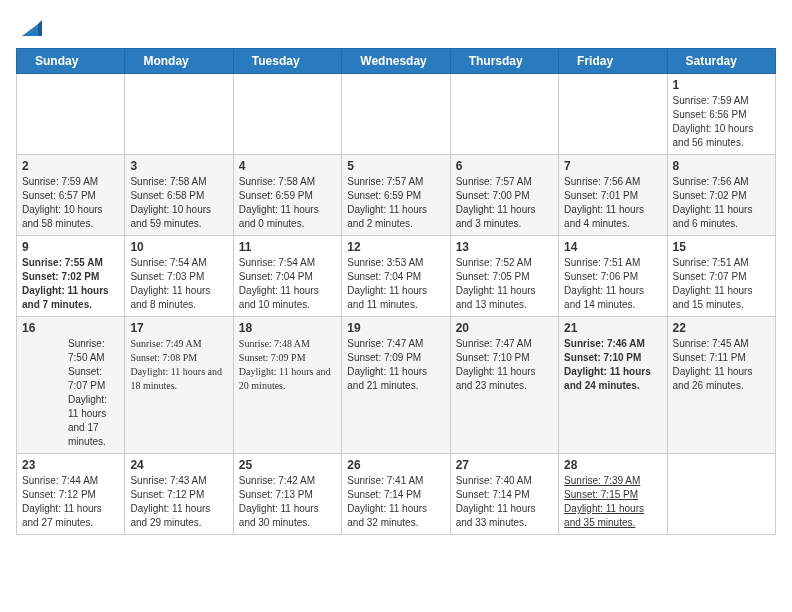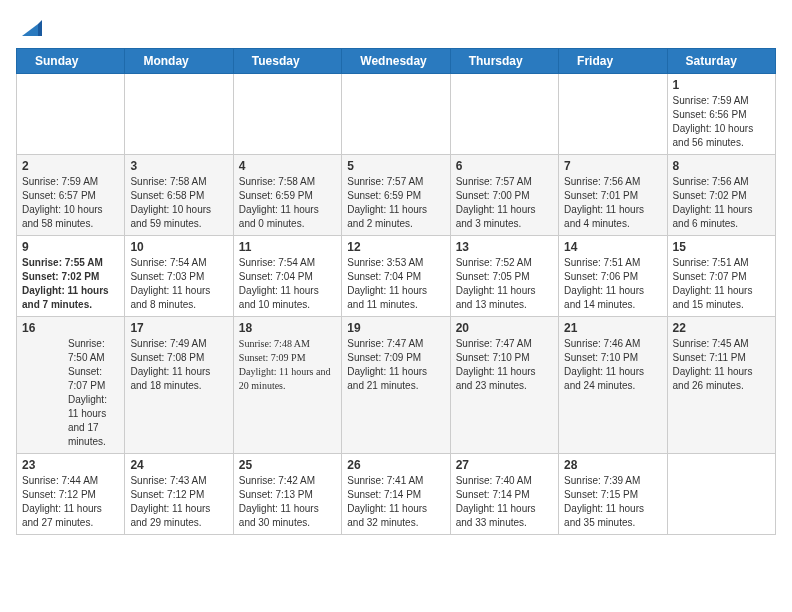--- a/index.html
+++ b/index.html
@@ -226,21 +226,21 @@
       </tr>
       <tr>
         <td>
           <span class="day-number">16</span>
           <div class="day-info" style="white-space: pre-line; margin-left: 46px;">Sunrise: 7:50 AM
 Sunset: 7:07 PM
 Daylight: 11 hours and 17 minutes.</div>
         </td>
         <td>
           <span class="day-number">17</span>
-          <div class="day-info" style="white-space: pre-line;">Sunrise: 7:49 AM
+          <div class="day-info" style="white-space: pre-line; font-family: Liberation Serif, serif;">Sunrise: 7:49 AM
 Sunset: 7:08 PM
 Daylight: 11 hours and 18 minutes.</div>
         </td>
         <td>
           <span class="day-number">18</span>
           <div class="day-info" style="white-space: pre-line; font-family: Liberation Serif, serif;">Sunrise: 7:48 AM
 Sunset: 7:09 PM
 Daylight: 11 hours and 20 minutes.</div>
         </td>
         <td>
@@ -250,21 +250,21 @@
 Daylight: 11 hours and 21 minutes.</div>
         </td>
         <td>
           <span class="day-number">20</span>
           <div class="day-info" style="white-space: pre-line;">Sunrise: 7:47 AM
 Sunset: 7:10 PM
 Daylight: 11 hours and 23 minutes.</div>
         </td>
         <td>
           <span class="day-number">21</span>
-          <div class="day-info" style="white-space: pre-line;">Sunrise: 7:46 AM
+          <div class="day-info" style="white-space: pre-line; font-weight: bold;">Sunrise: 7:46 AM
 Sunset: 7:10 PM
 Daylight: 11 hours and 24 minutes.</div>
         </td>
         <td>
           <span class="day-number">22</span>
           <div class="day-info" style="white-space: pre-line;">Sunrise: 7:45 AM
 Sunset: 7:11 PM
 Daylight: 11 hours and 26 minutes.</div>
         </td>
       </tr>
@@ -294,20 +294,20 @@
 Daylight: 11 hours and 32 minutes.</div>
         </td>
         <td>
           <span class="day-number">27</span>
           <div class="day-info" style="white-space: pre-line;">Sunrise: 7:40 AM
 Sunset: 7:14 PM
 Daylight: 11 hours and 33 minutes.</div>
         </td>
         <td>
           <span class="day-number">28</span>
-          <div class="day-info" style="white-space: pre-line;">Sunrise: 7:39 AM
+          <div class="day-info" style="white-space: pre-line; text-decoration: underline;">Sunrise: 7:39 AM
 Sunset: 7:15 PM
 Daylight: 11 hours and 35 minutes.</div>
         </td>
         <td class="empty-cell"></td>
       </tr>
     </tbody>
 </table>
 
 </body></html>

